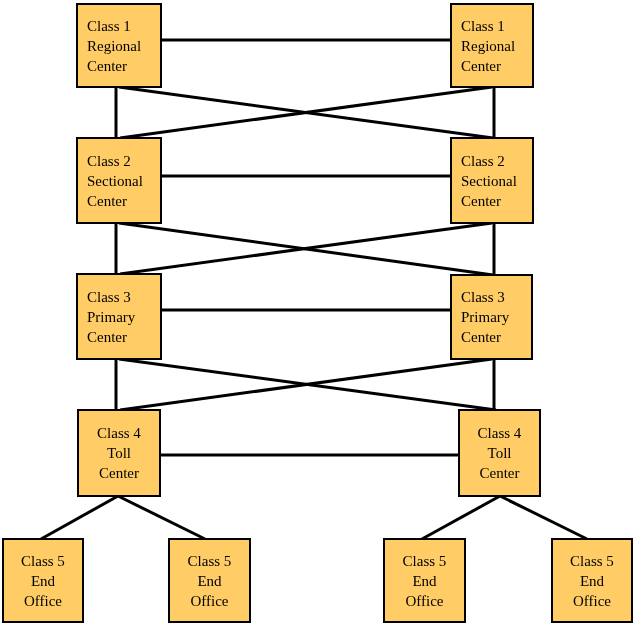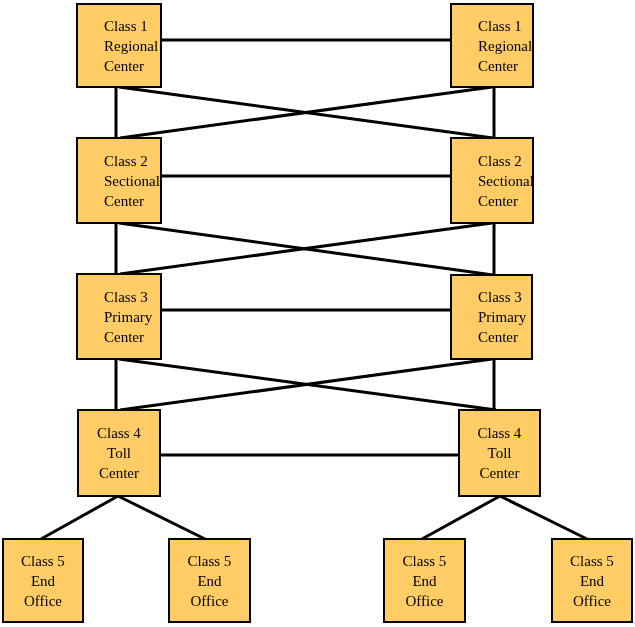--- a/index.html
+++ b/index.html
@@ -42,21 +42,21 @@
     border: 2px solid var(--stroke, #000000);
     display: flex;
     flex-direction: column;
     justify-content: center;
     color: #000000;
     font-size: 15px;
     line-height: 20px;
   }
   .node.left {
     align-items: flex-start;
-    padding-left: 26px;
+    padding-left: 9px;
     text-align: left;
   }
   .node.center {
     align-items: center;
     text-align: right;
   }
   .node-line {
     white-space: nowrap;
   }
 </style>

